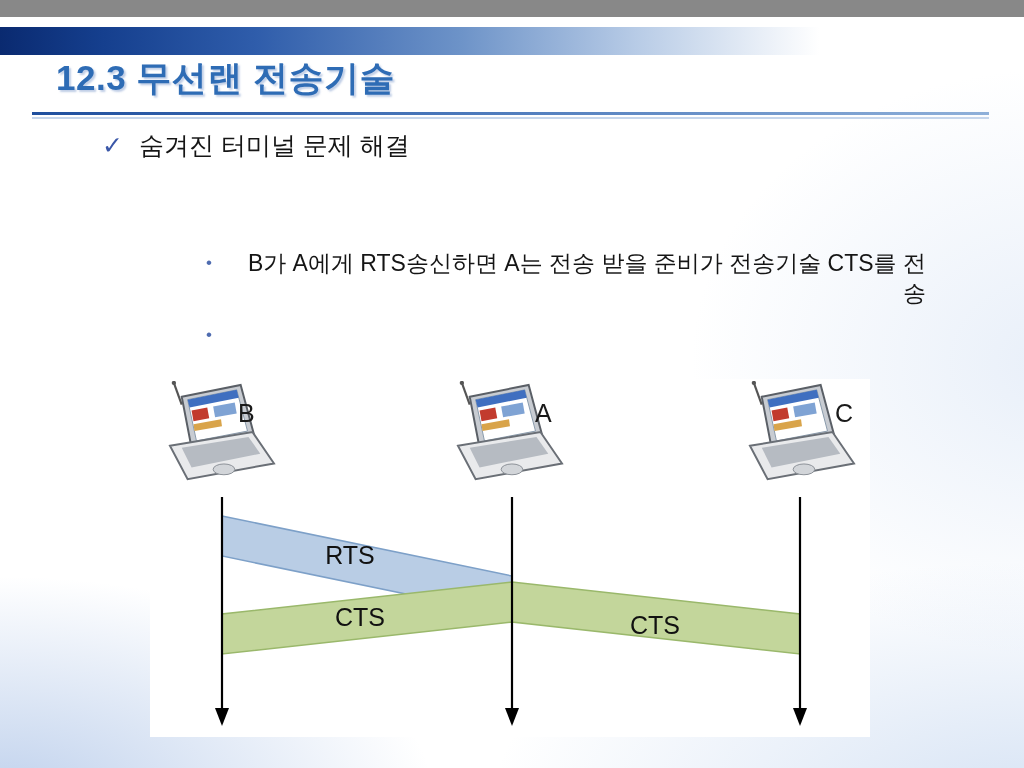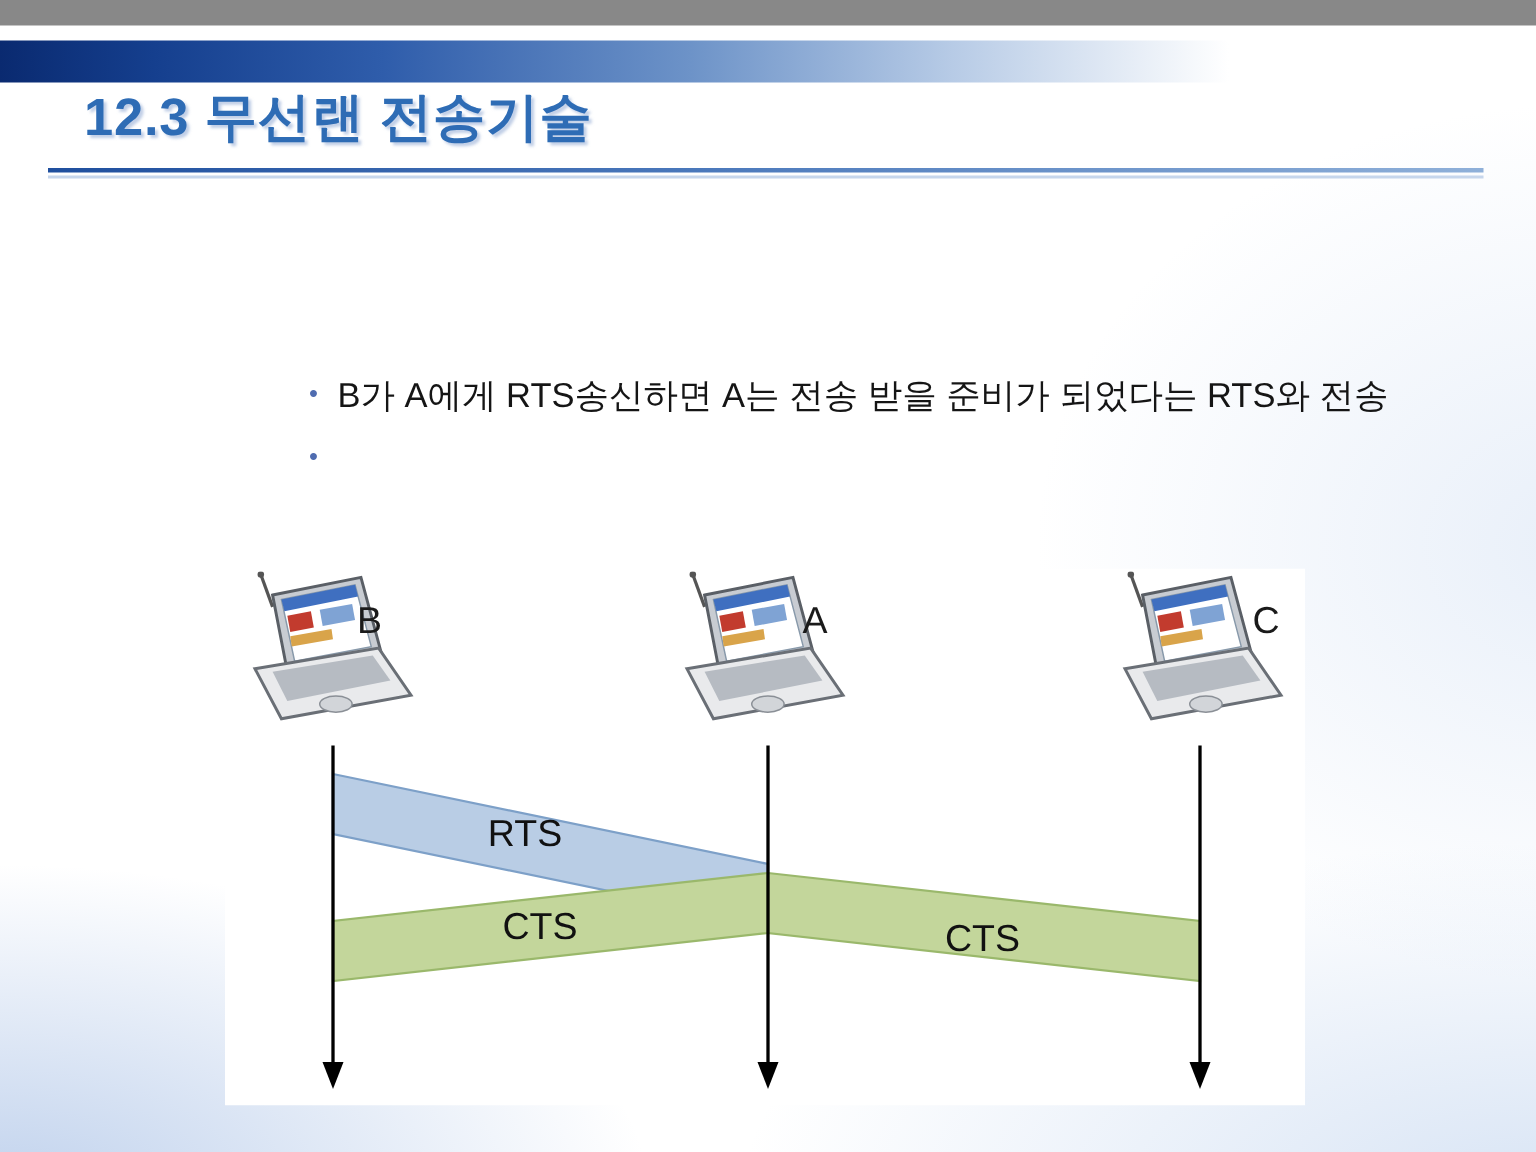--- a/index.html
+++ b/index.html
@@ -74,26 +74,29 @@
 <div class="slide">
   <div class="bg-wash"></div>
   <div class="top-bar"></div>
 
   <div class="page-title">12.3 무선랜 전송기술</div>
   <div class="title-underline">
     <div class="line1"></div>
     <div class="line2"></div>
   </div>
 
+  <div class="bullet-l1">
+    <span class="marker">✓</span><span>숨겨진 터미널 문제 해결</span>
+  </div>
 
 
   <ul class="bullet-l3">
     <li>
       <span class="marker">•</span>
-      <span>B가 A에게 RTS송신하면 A는 전송 받을 준비가 되었다는 RTS와 전송</span>
+      <span>B가 A에게 RTS송신하면 A는 전송 받을 준비가 전송기술 CTS를 전송</span>
     </li>
     <li>
       <span class="marker">•</span>
     </li>
   </ul>
 
   <svg class="diagram-svg" viewBox="0 0 720 358">
     <defs>
       <symbol id="laptop" viewBox="0 0 120 110">
         <line x1="12" y1="2" x2="20" y2="24" stroke="#555" stroke-width="2.2"></line>

